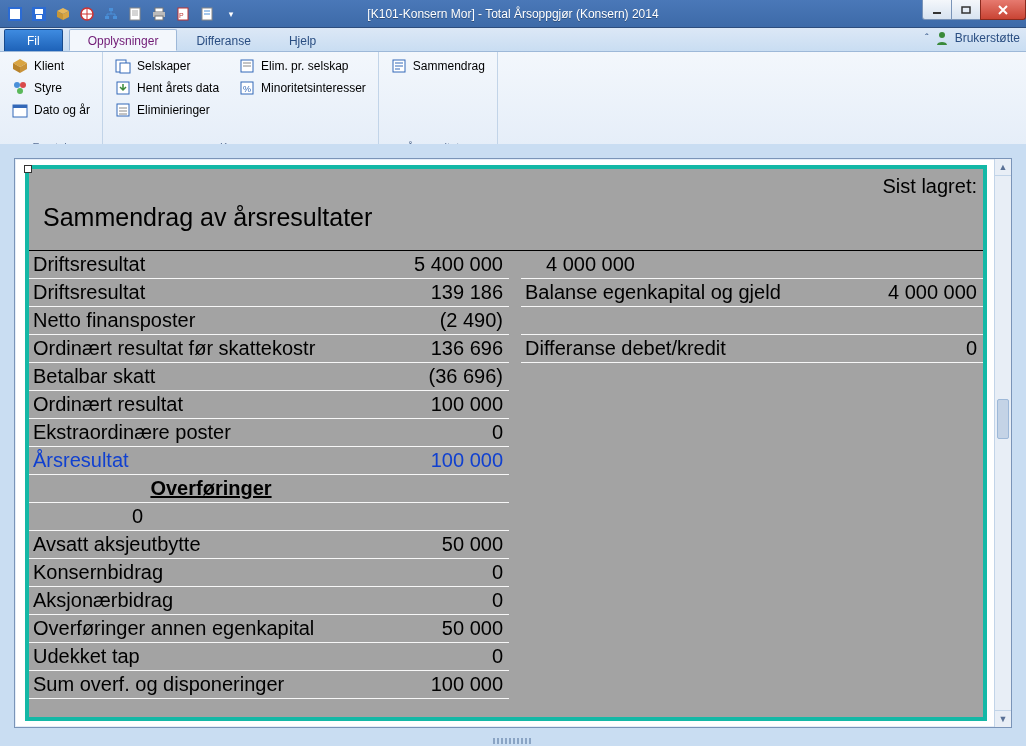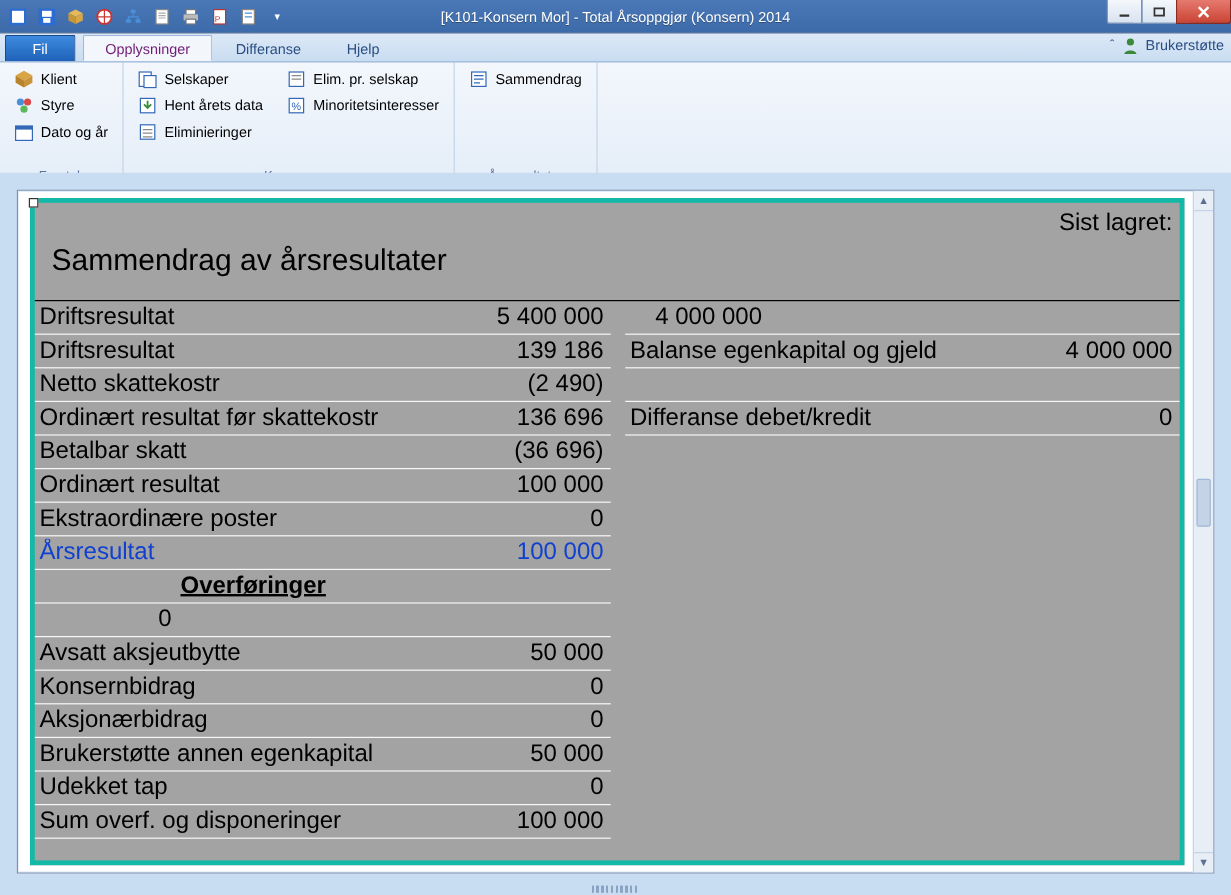--- a/index.html
+++ b/index.html
@@ -504,21 +504,21 @@
         <div class="colL" id="colL">
             <div class="row">
               <div class="lbl">Driftsresultat</div>
               <div class="val">5 400 000</div>
             </div>
             <div class="row">
               <div class="lbl">Driftsresultat</div>
               <div class="val">139 186</div>
             </div>
             <div class="row">
-              <div class="lbl">Netto skattekostr</div>
+              <div class="lbl">Netto finansposter</div>
               <div class="val">(2 490)</div>
             </div>
             <div class="row">
               <div class="lbl">Ordinært resultat før skattekostr</div>
               <div class="val">136 696</div>
             </div>
             <div class="row">
               <div class="lbl">Betalbar skatt</div>
               <div class="val">(36 696)</div>
             </div>
@@ -547,21 +547,21 @@
             </div>
             <div class="row">
               <div class="lbl">Konsernbidrag</div>
               <div class="val">0</div>
             </div>
             <div class="row">
               <div class="lbl">Aksjonærbidrag</div>
               <div class="val">0</div>
             </div>
             <div class="row">
-              <div class="lbl">Brukerstøtte annen egenkapital</div>
+              <div class="lbl">Overføringer annen egenkapital</div>
               <div class="val">50 000</div>
             </div>
             <div class="row">
               <div class="lbl">Udekket tap</div>
               <div class="val">0</div>
             </div>
             <div class="row">
               <div class="lbl">Sum overf. og disponeringer</div>
               <div class="val">100 000</div>
             </div>

